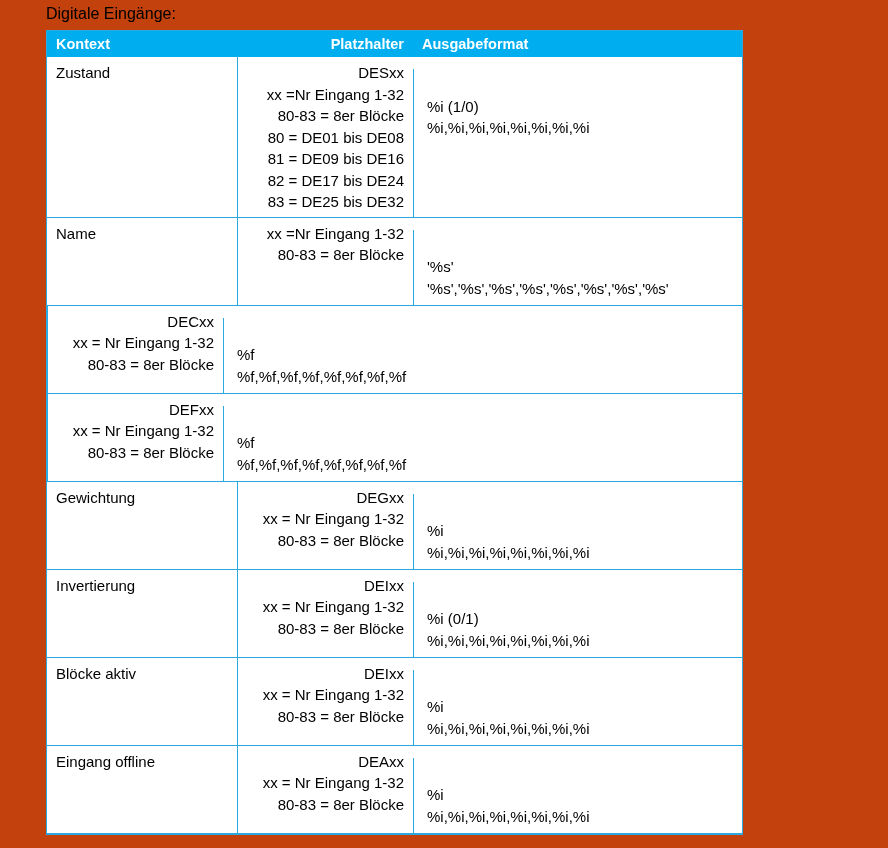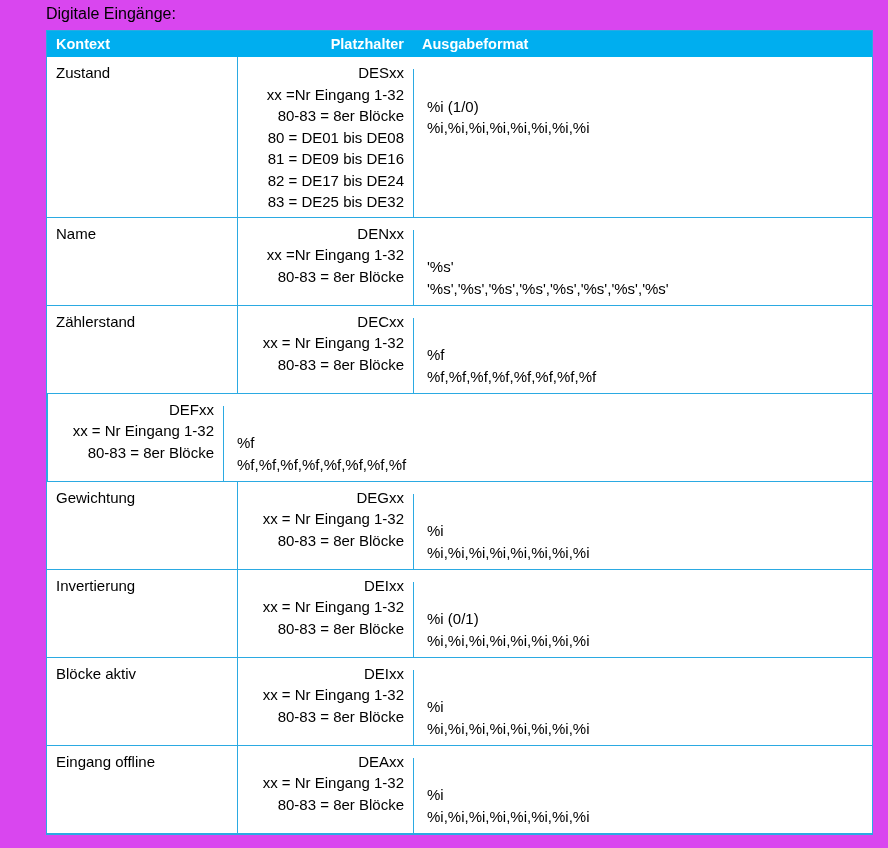--- a/index.html
+++ b/index.html
@@ -3,27 +3,27 @@
 <meta charset="utf-8">
 <style>
   :root { --accent:#00AEEF; --border:#2BAAE2; }
   * { margin:0; padding:0; box-sizing:border-box; }
   html,body { background:#ffffff; }
   body {
     width:888px; height:848px; overflow:hidden;
     font-family:"Liberation Sans", sans-serif;
     color:#000;
   }
-  .page { position:relative; width:888px; height:848px; background:#d946ef;padding-left:28px; }
+  .page { position:relative; width:888px; height:848px; background:#c2410c;padding-left:28px; }
   .title {
     position:absolute; left:46px; top:5px;
     font-size:16px; color:#000;
   }
   .tbl {
-    position:absolute; left:46px; top:30px; width:827px;
+    position:absolute; left:46px; top:30px; width:697px;
     border:1px solid var(--border);
     border-bottom-width:2px;
     background:#fff;
   }
   .thead {
     display:flex; align-items:center;
     background:var(--accent); color:#fff;
     font-weight:bold; font-size:14.5px; height:26px;
   }
   .th { padding:0 9px; }
@@ -73,34 +73,30 @@
             <div class="line">&nbsp;</div>
             <div class="line">%i (1/0)</div>
             <div class="line">%i,%i,%i,%i,%i,%i,%i,%i</div>
           </div>
         </div>
         <div class="trow">
           <div class="cell c1">
             <div class="line">Name</div>
           </div>
           <div class="cell c2">
-            <div class="line">DENxx</div>
             <div class="line">xx =Nr Eingang 1-32</div>
             <div class="line">80-83 = 8er Blöcke</div>
           </div>
           <div class="cell c3">
             <div class="line">&nbsp;</div>
             <div class="line">'%s'</div>
             <div class="line">'%s','%s','%s','%s','%s','%s','%s','%s'</div>
           </div>
         </div>
         <div class="trow">
-          <div class="cell c1">
-            <div class="line">Zählerstand</div>
-          </div>
           <div class="cell c2">
             <div class="line">DECxx</div>
             <div class="line">xx = Nr Eingang 1-32</div>
             <div class="line">80-83 = 8er Blöcke</div>
           </div>
           <div class="cell c3">
             <div class="line">&nbsp;</div>
             <div class="line">%f</div>
             <div class="line">%f,%f,%f,%f,%f,%f,%f,%f</div>
           </div>

